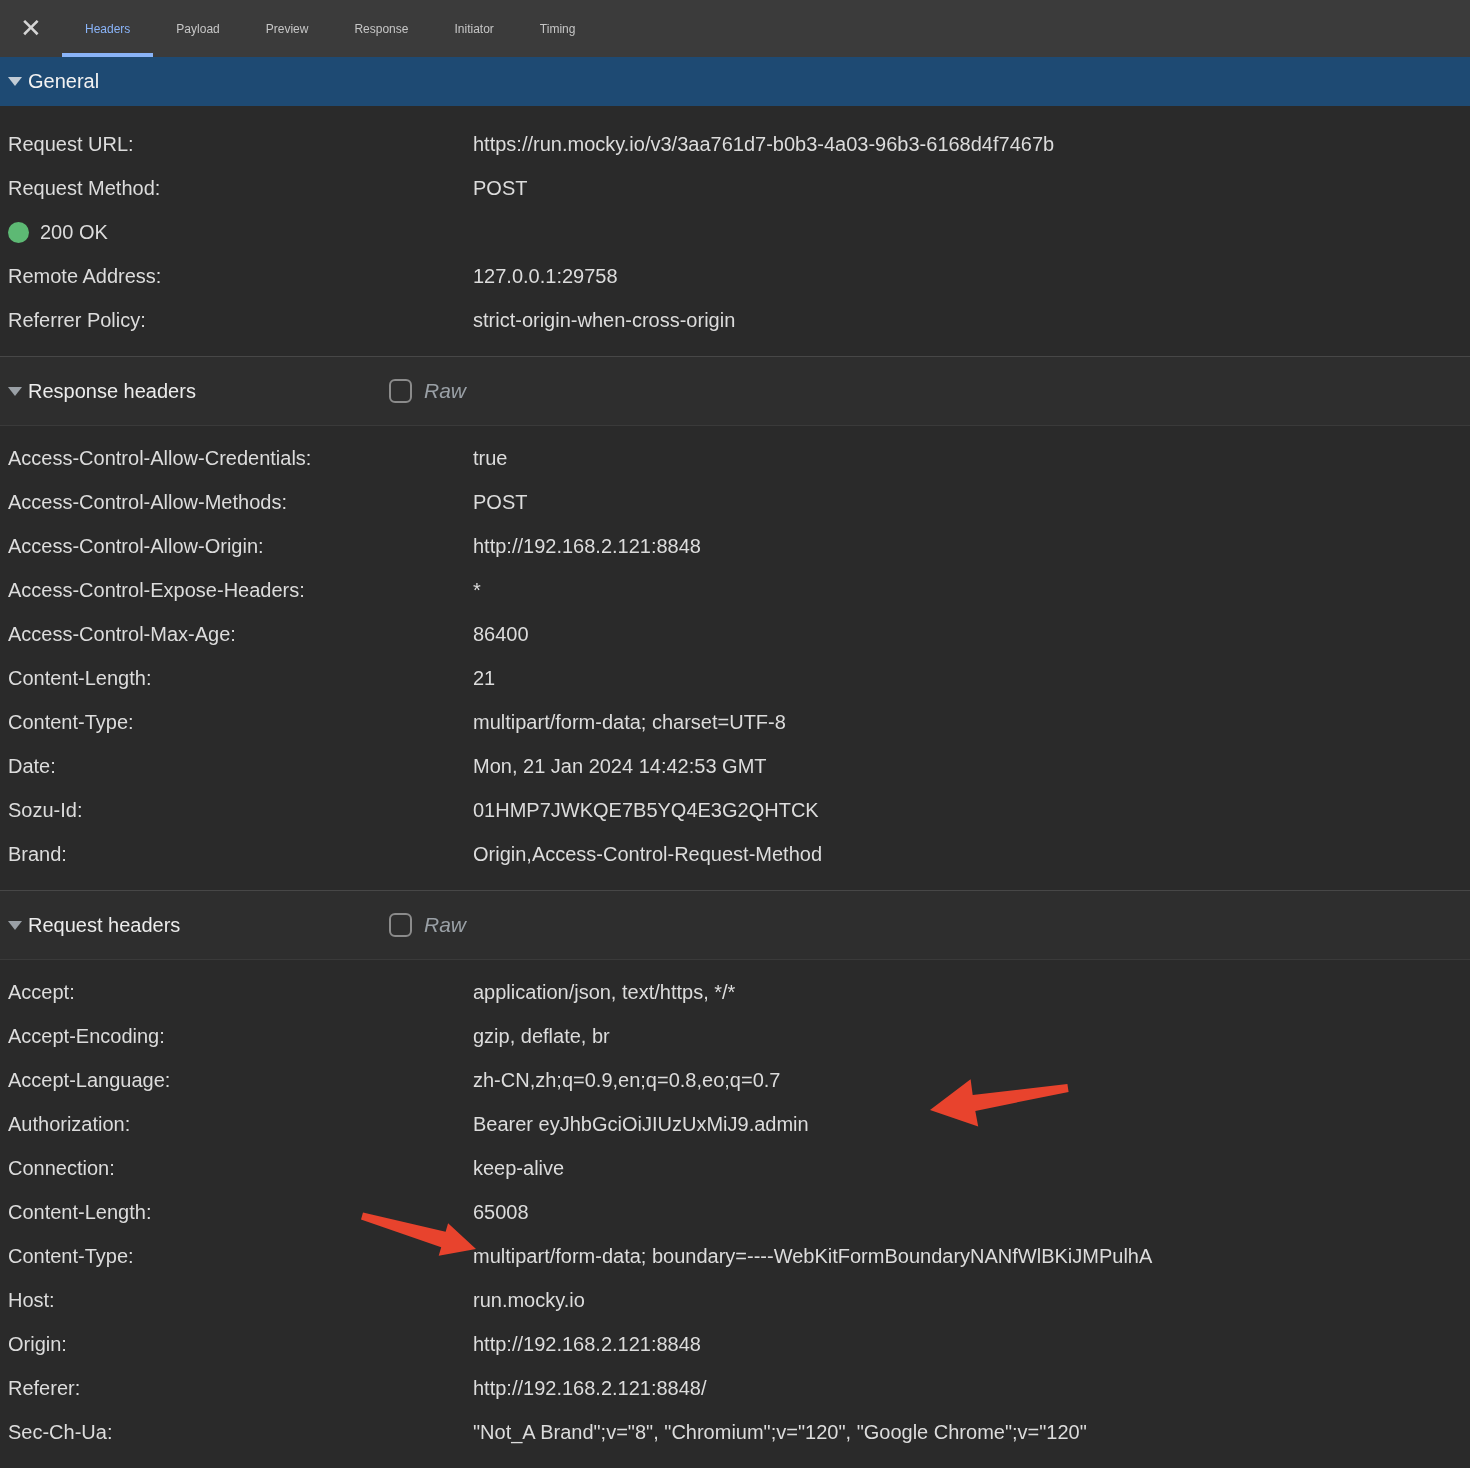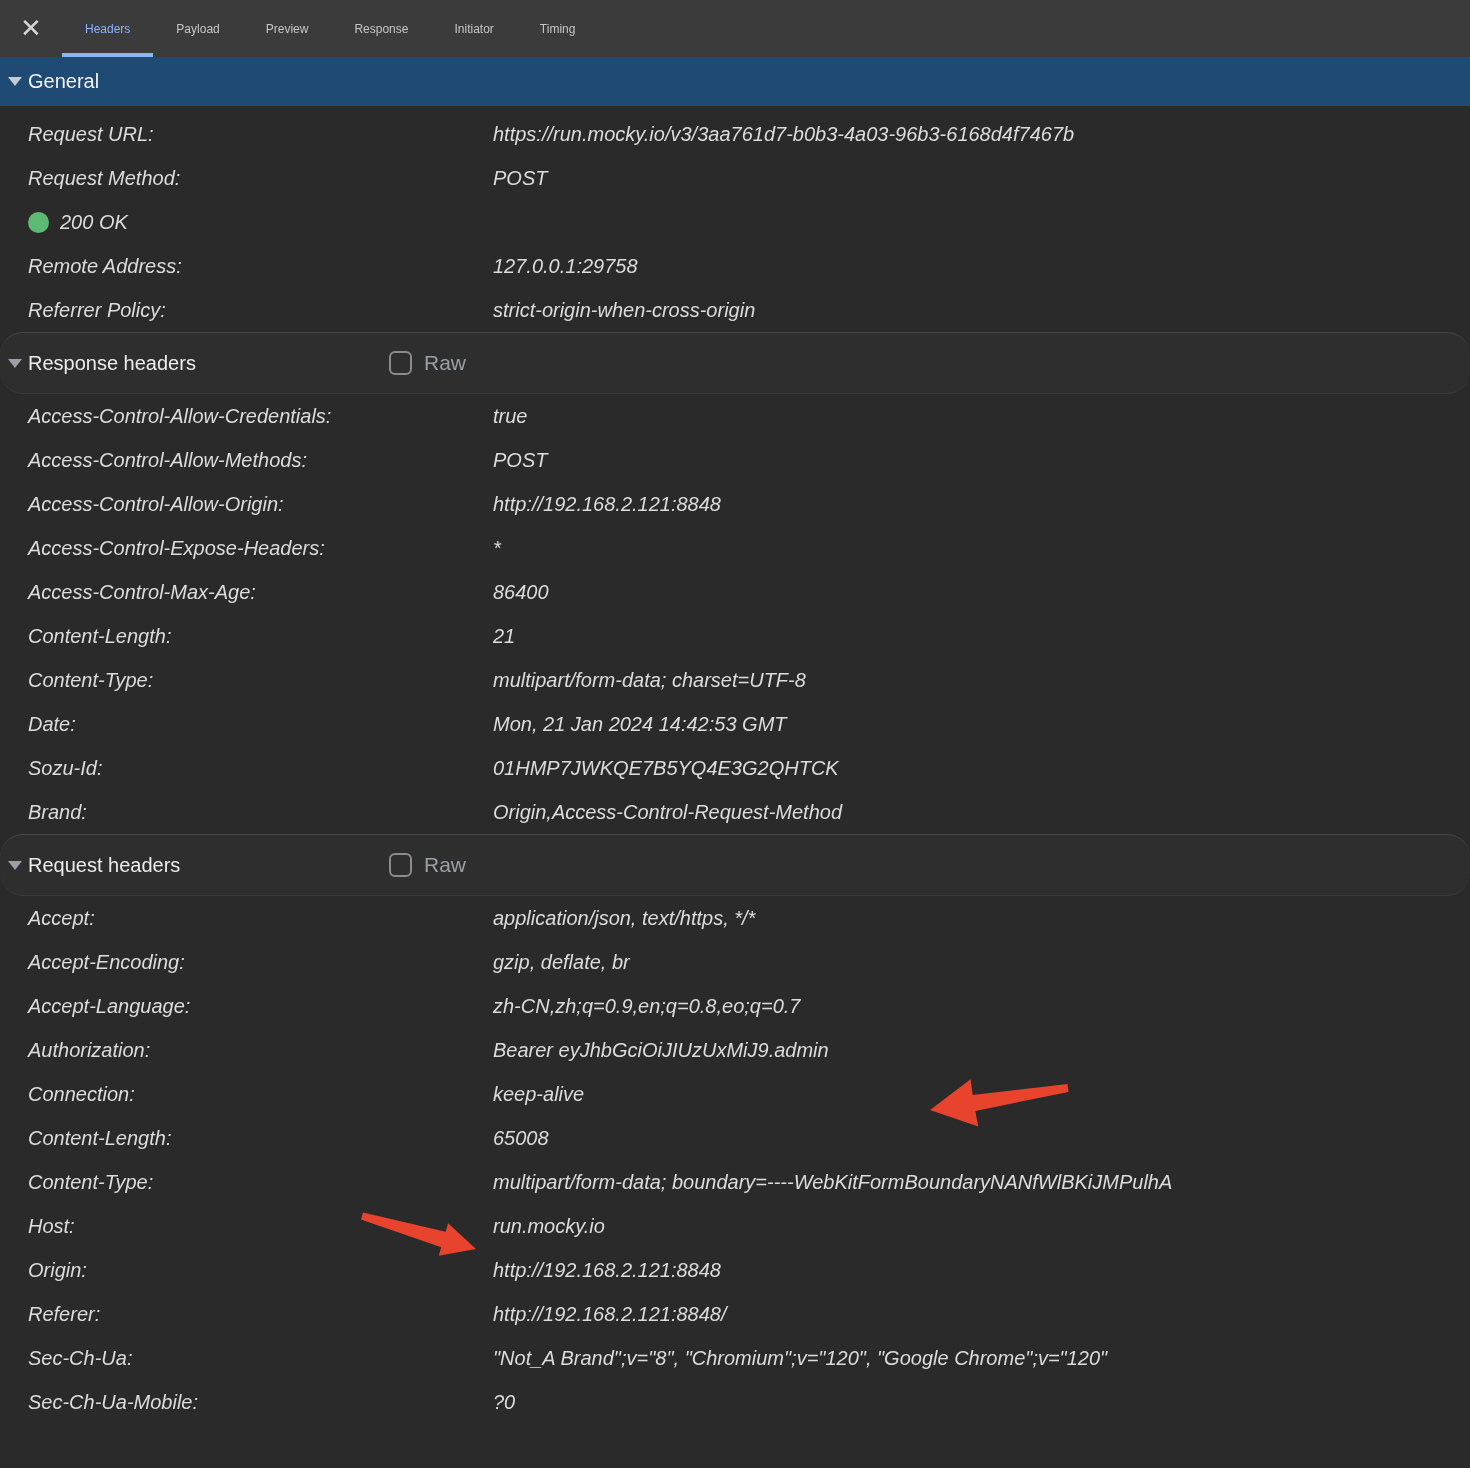--- a/index.html
+++ b/index.html
@@ -59,65 +59,64 @@
     display:flex;align-items:center;
     padding-left:8px;
     font-size:20px;
   }
   .sec-head.general{
     height:49px;
     background:var(--general-bg);
     color:#f2f2f2;
   }
   .sec-head.plain{
-    height:62px;
+    height:70px;
+    margin-top:24px;
     background:var(--header-band);
     border-top:1px solid var(--divider);
     border-bottom:1px solid var(--divider-soft);
     color:var(--section-title);
-    border-radius:23px;
   }
   .expander{
     width:0;height:0;
     border-left:7px solid transparent;
     border-right:7px solid transparent;
     border-top:9px solid #9aa0a6;
     margin-right:6px;
     flex:none;
   }
   .sec-head.general .expander{border-top-color:#c2ccd6;}
   .raw-wrap{
     position:absolute;
     left:389px;top:0;bottom:0;
-    display:flex;align-items:center;
+    display:flex;align-items:center;font-style:italic;
   }
   .raw-checkbox{
     width:23px;height:24px;
     border:2px solid #8b8b8b;
     border-radius:6px;
     background:transparent;
     flex:none;
     cursor:pointer;
   }
   .raw-label{
     margin-left:12px;
     color:var(--muted);
     font-size:21px;
   }
   
   .rows{padding-top:0;}
   .rows.first{margin-top:6px;}
   .row{
     display:flex;
-    align-items:center;
+    align-items:flex-end;
     height:44px;
-    padding-left:28px;
+    padding-left:8px;
     white-space:nowrap;
     font-size:20px;
-    font-style:italic;
   }
   .row .k{flex:0 0 465px;color:var(--text);}
   .row .v{color:var(--text);display:flex;align-items:center;}
   .dot{
     display:inline-block;
     width:21px;height:21px;
     border-radius:50%;
     background:var(--status-green);
     margin-right:11px;
     flex:none;

